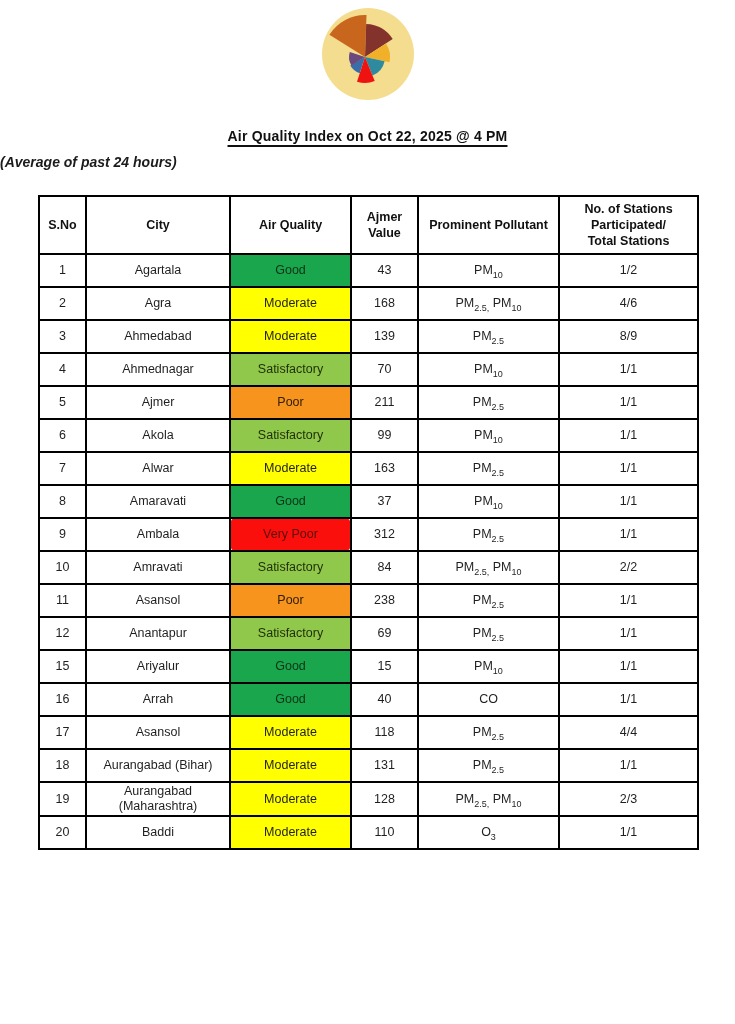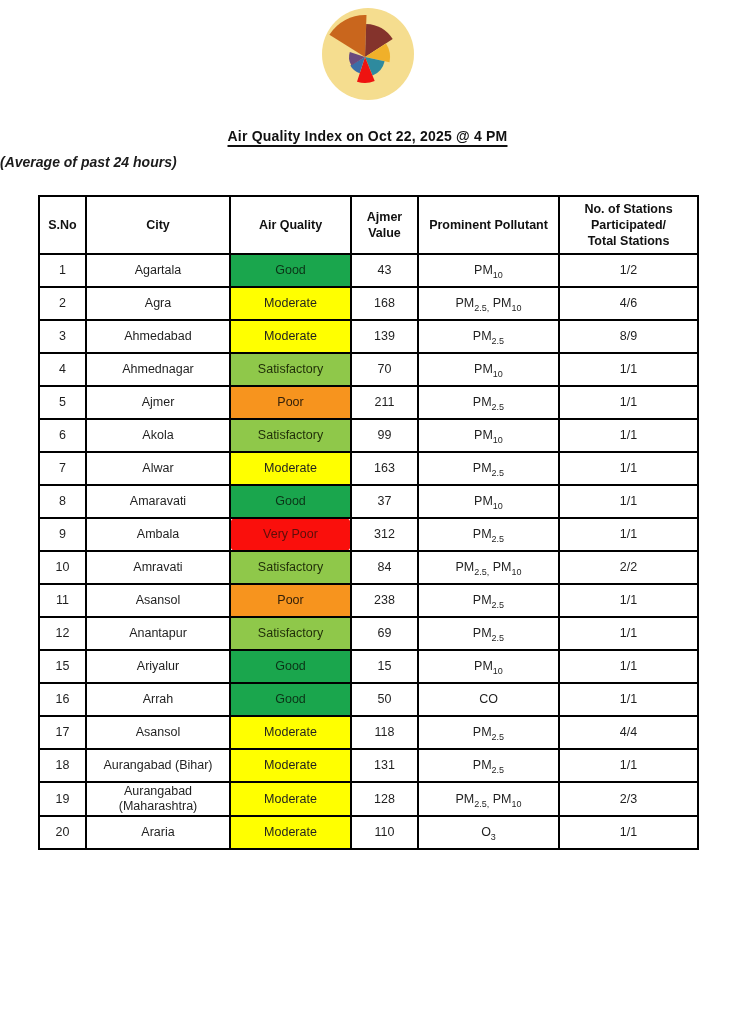--- a/index.html
+++ b/index.html
@@ -217,21 +217,21 @@
     <td>Ariyalur</td>
     <td style="background-color: rgb(26, 166, 77); color: rgb(11, 51, 23);">Good</td>
     <td>15</td>
     <td>PM<sub>10</sub></td>
     <td>1/1</td>
   </tr>
       <tr>
     <td>16</td>
     <td>Arrah</td>
     <td style="background-color: rgb(26, 166, 77); color: rgb(11, 51, 23);">Good</td>
-    <td>50</td>
+    <td>40</td>
     <td>CO</td>
     <td>1/1</td>
   </tr>
       <tr>
     <td>17</td>
     <td>Asansol</td>
     <td style="background-color: rgb(255, 255, 0); color: rgb(31, 31, 31);">Moderate</td>
     <td>118</td>
     <td>PM<sub>2.5</sub></td>
     <td>4/4</td>
@@ -247,20 +247,20 @@
       <tr>
     <td>19</td>
     <td>Aurangabad (Maharashtra)</td>
     <td style="background-color: rgb(255, 255, 0); color: rgb(31, 31, 31);">Moderate</td>
     <td>128</td>
     <td>PM<sub>2.5,</sub> PM<sub>10</sub></td>
     <td>2/3</td>
   </tr>
       <tr>
     <td>20</td>
-    <td>Araria</td>
+    <td>Baddi</td>
     <td style="background-color: rgb(255, 255, 0); color: rgb(31, 31, 31);">Moderate</td>
     <td>110</td>
     <td>O<sub>3</sub></td>
     <td>1/1</td>
   </tr>
     </tbody>
 </table>
 
 </body></html>

